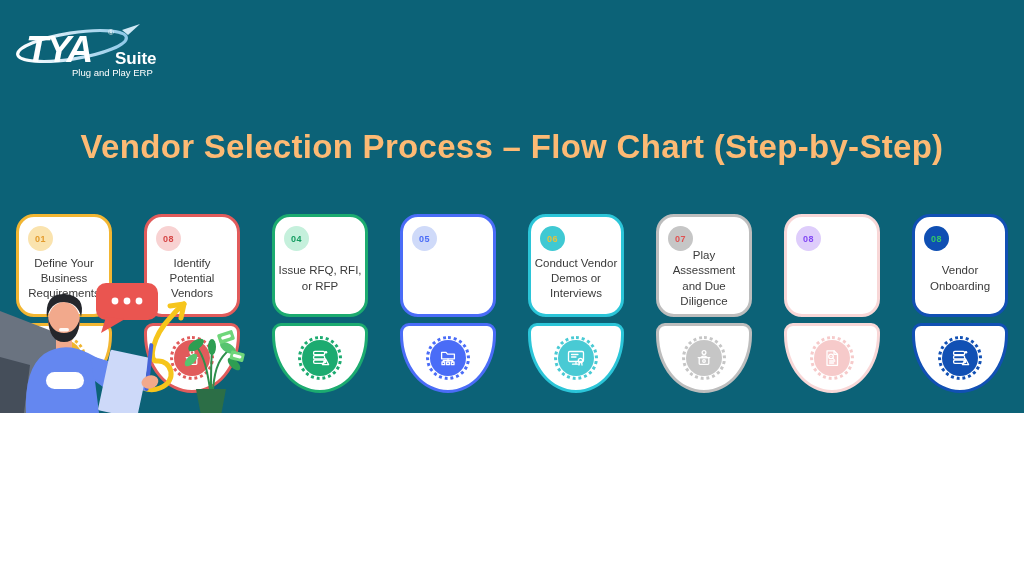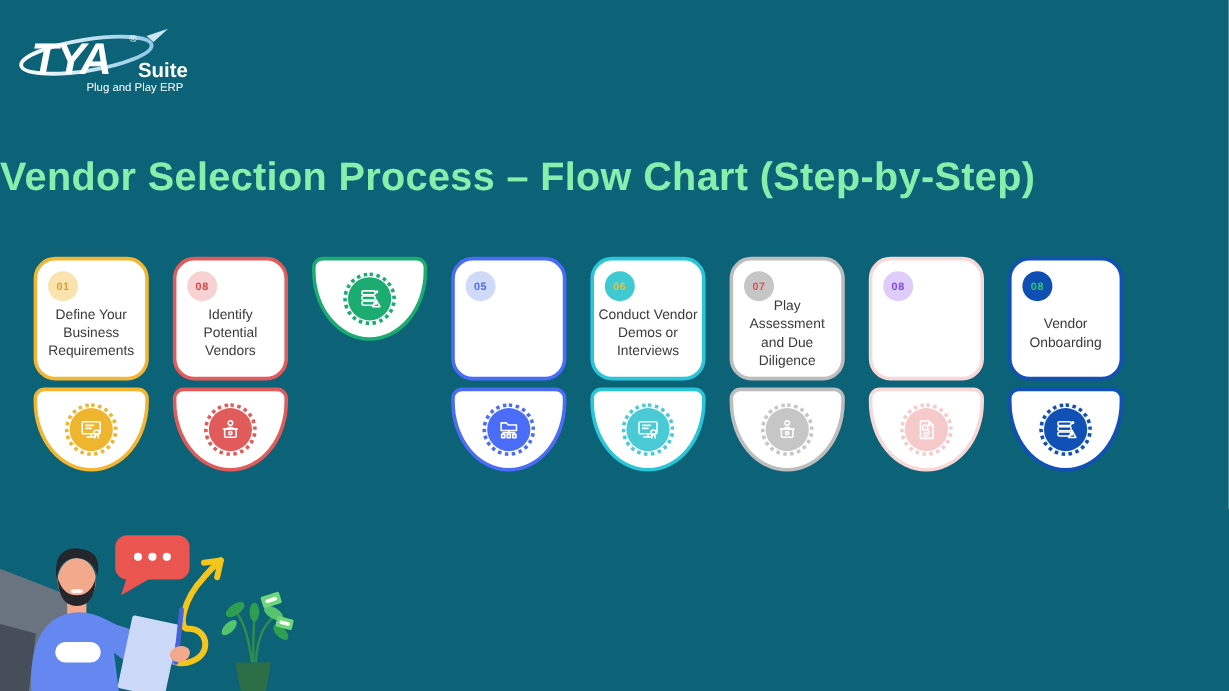--- a/index.html
+++ b/index.html
@@ -1,27 +1,27 @@
 <!DOCTYPE html>
 <html><head>
 <meta charset="utf-8">
 <style>
   html,body{margin:0;padding:0;}
   body{font-family:"Liberation Sans", sans-serif;}
-  .canvas{position:relative;width:1024px;height:576px;overflow:hidden;background:var(--bg,#0C6277);}
+  .canvas{position:relative;width:1024px;height:413px;overflow:hidden;background:var(--bg,#0C6277);}
 
   
   .logo{position:absolute;left:12px;top:10px;width:170px;height:70px;}
 
   
-  .page-title{position:absolute;top:128px;left:0;width:100%;
-    color:#86efac;font-size:33px;font-weight:bold;letter-spacing:.3px;}
+  .page-title{position:absolute;top:128px;left:0;width:100%;text-align:center;
+    color:#fdba74;font-size:33px;font-weight:bold;letter-spacing:.3px;}
 
   
-  .steps-row{position:absolute;left:28px;top:214px;display:flex;gap:20px;}
+  .steps-row{position:absolute;left:16px;top:214px;display:flex;gap:32px;}
   .step-col{width:96px;display:flex;flex-direction:column;gap:6px;}
   .step-card{position:relative;height:103px;background:#fff;box-sizing:border-box;
     border:3px solid var(--accent);border-radius:18px;}
   .step-number{position:absolute;left:9px;top:9px;width:25px;height:25px;border-radius:50%;
     background:var(--badge-bg);color:var(--badge-text);font-size:9px;font-weight:bold;
     letter-spacing:.5px;display:flex;align-items:center;justify-content:center;}
   .step-label-wrap{position:absolute;left:3px;right:3px;top:32px;bottom:6px;
     display:flex;align-items:center;justify-content:center;}
   .step-label{text-align:center;font-size:11.5px;line-height:1.32;color:#3a3a3a;}
   .step-bowl{height:70px;background:#fff;box-sizing:border-box;border:3px solid var(--accent);
@@ -108,20 +108,26 @@
             <rect x="5.2" y="9.6" width="9.6" height="6.8" rx="0.8"></rect>
             <circle cx="10" cy="13" r="1.3"></circle>
           </svg>
 
         </div>
       </div>
     </div>
 
 
     <div class="step-col" style="--accent: #1CAB70; --badge-bg: #C5F0DC; --badge-text: #169D62; --seal: #1CAB70;">
+      <div class="step-card">
+        <div class="step-number">04</div>
+        <div class="step-label-wrap">
+          <div class="step-label">Issue RFQ, RFI, or RFP</div>
+        </div>
+      </div>
       <div class="step-bowl">
         <div class="seal">
 
           <svg class="icon" width="20" height="20" viewBox="0 0 20 20" fill="none" stroke="#fff" stroke-width="1.3" stroke-linecap="round" stroke-linejoin="round">
             <rect x="3.6" y="3.4" width="11" height="3.3" rx="1.3"></rect>
             <rect x="3.6" y="7.7" width="11" height="3.3" rx="1.3"></rect>
             <rect x="3.6" y="12" width="11" height="3.3" rx="1.3"></rect>
             <circle cx="16" cy="4.2" r="1.3" fill="#fff" stroke="none"></circle>
             <path d="M12.4 16.6 L15.5 10.8 L18.6 16.6 Z"></path>
             <line x1="15.5" y1="13.2" x2="15.5" y2="14.5"></line>

